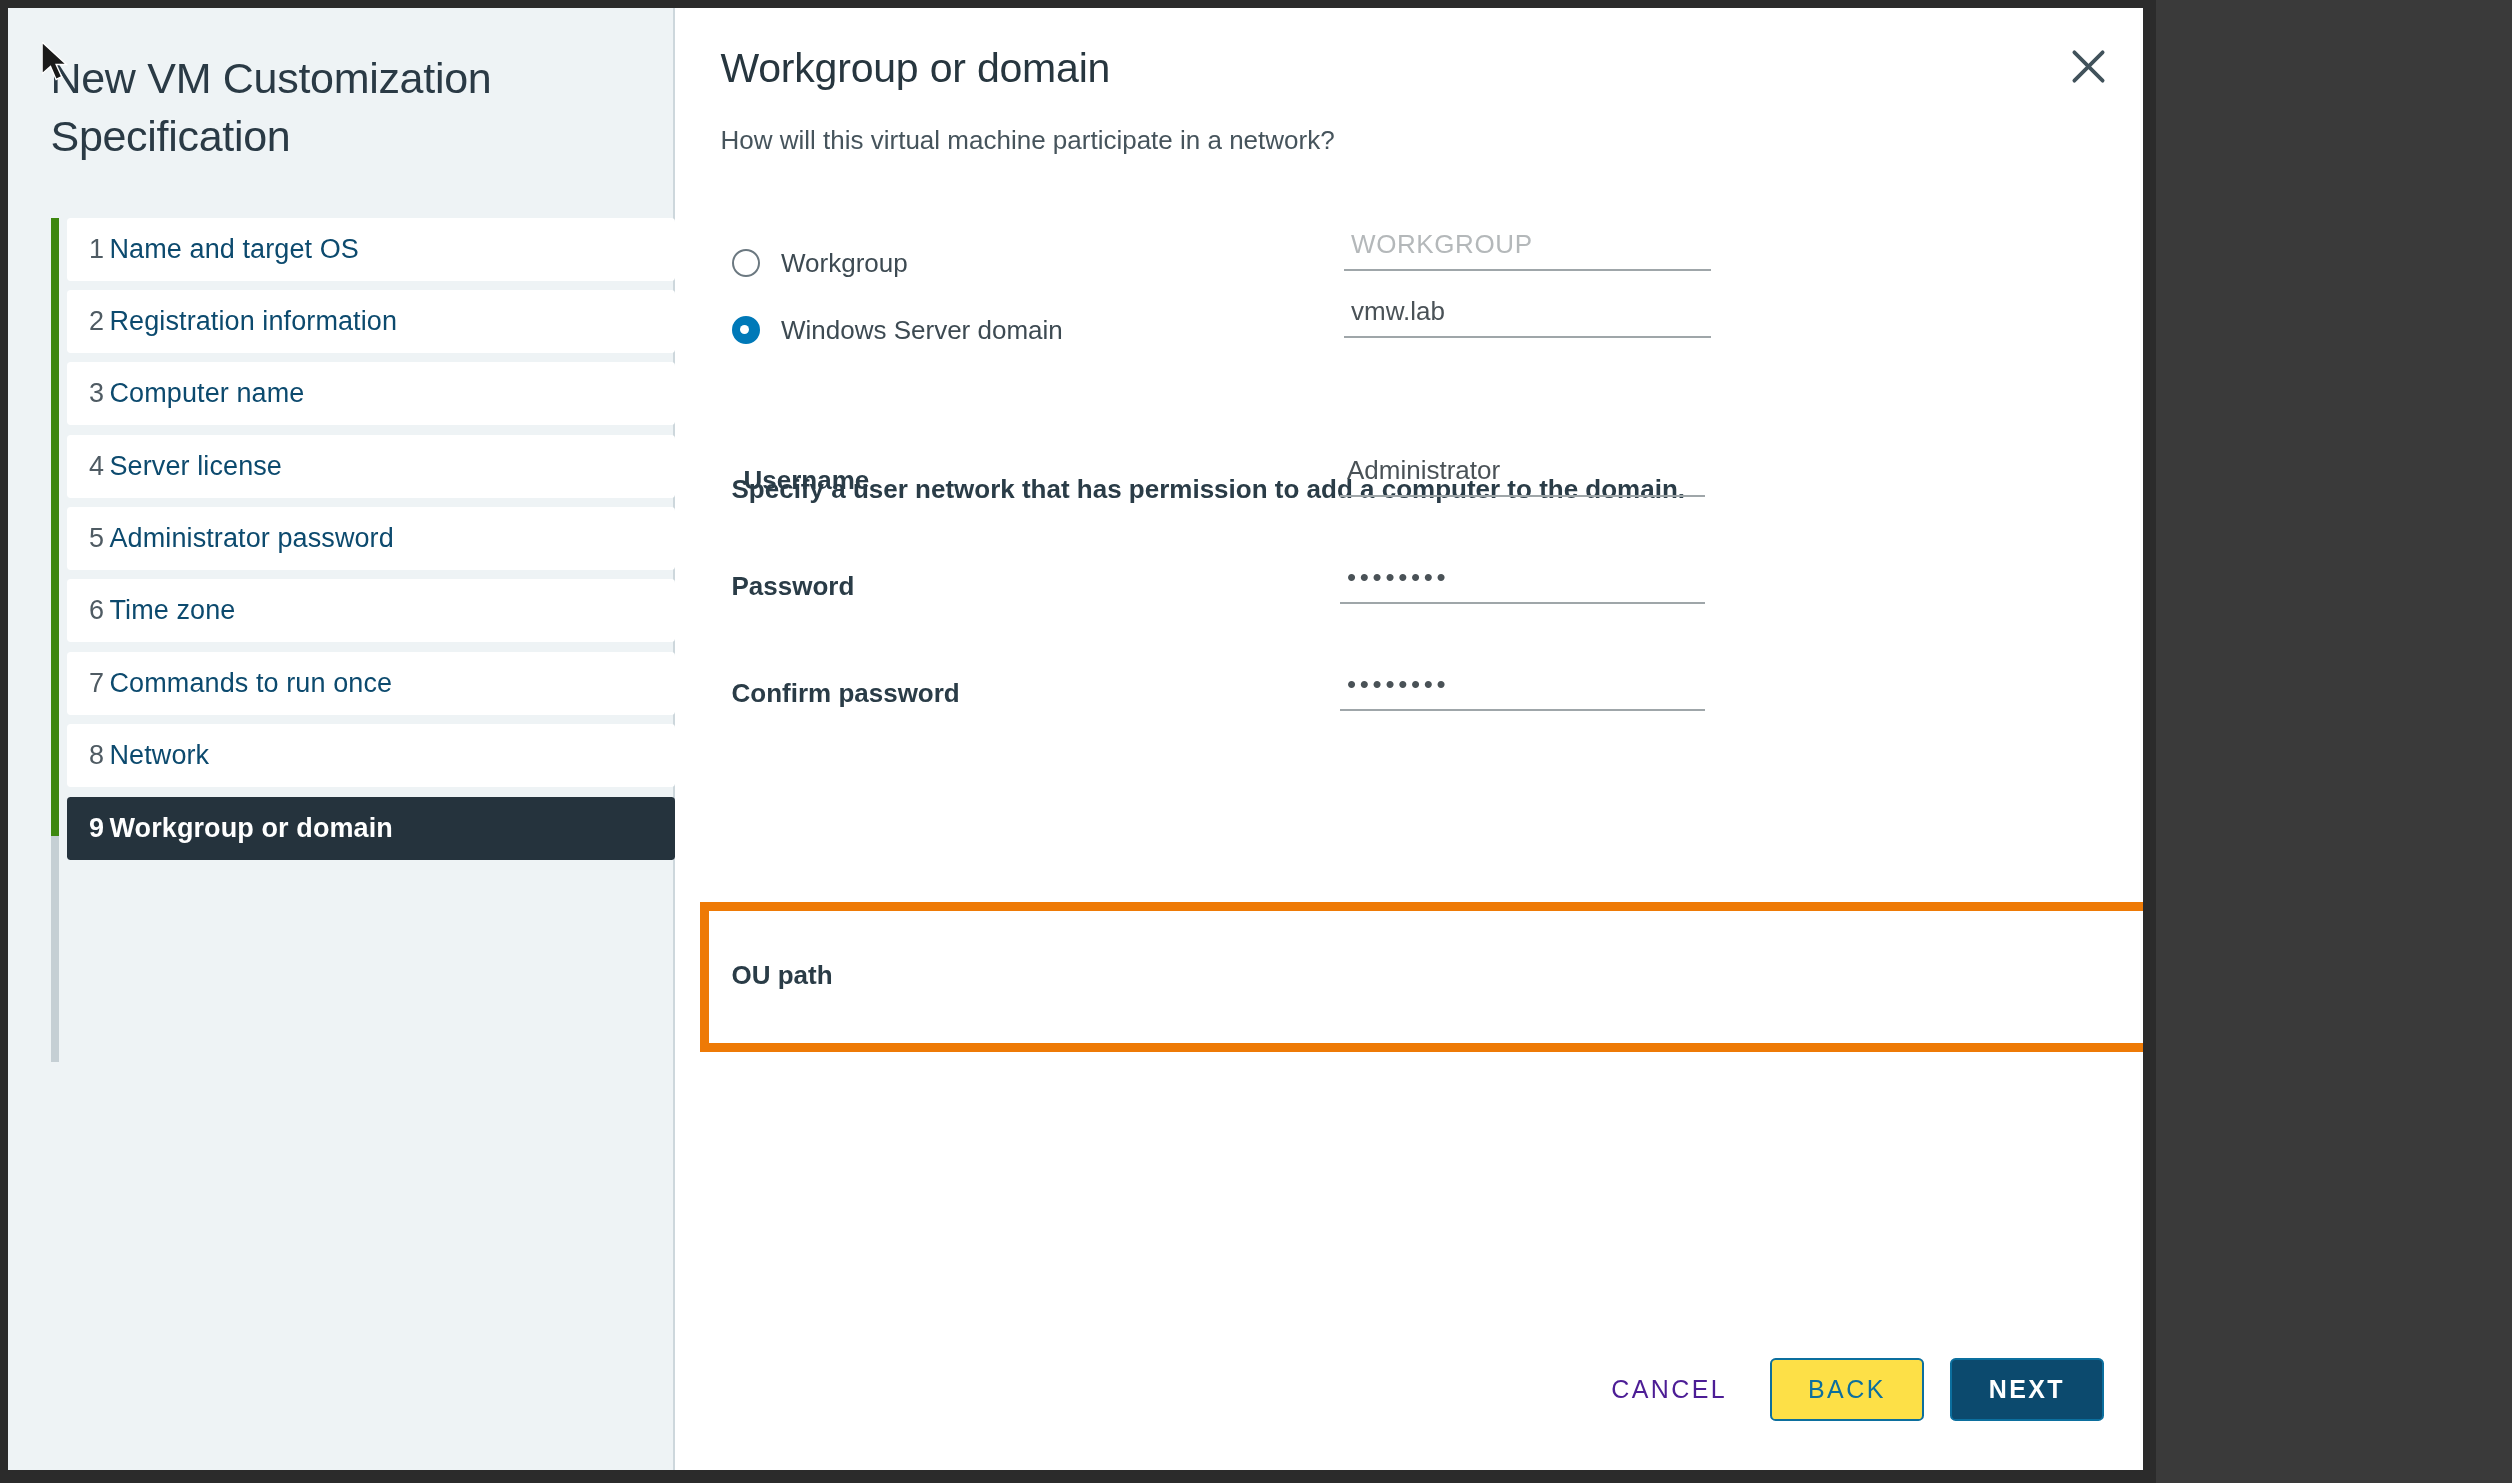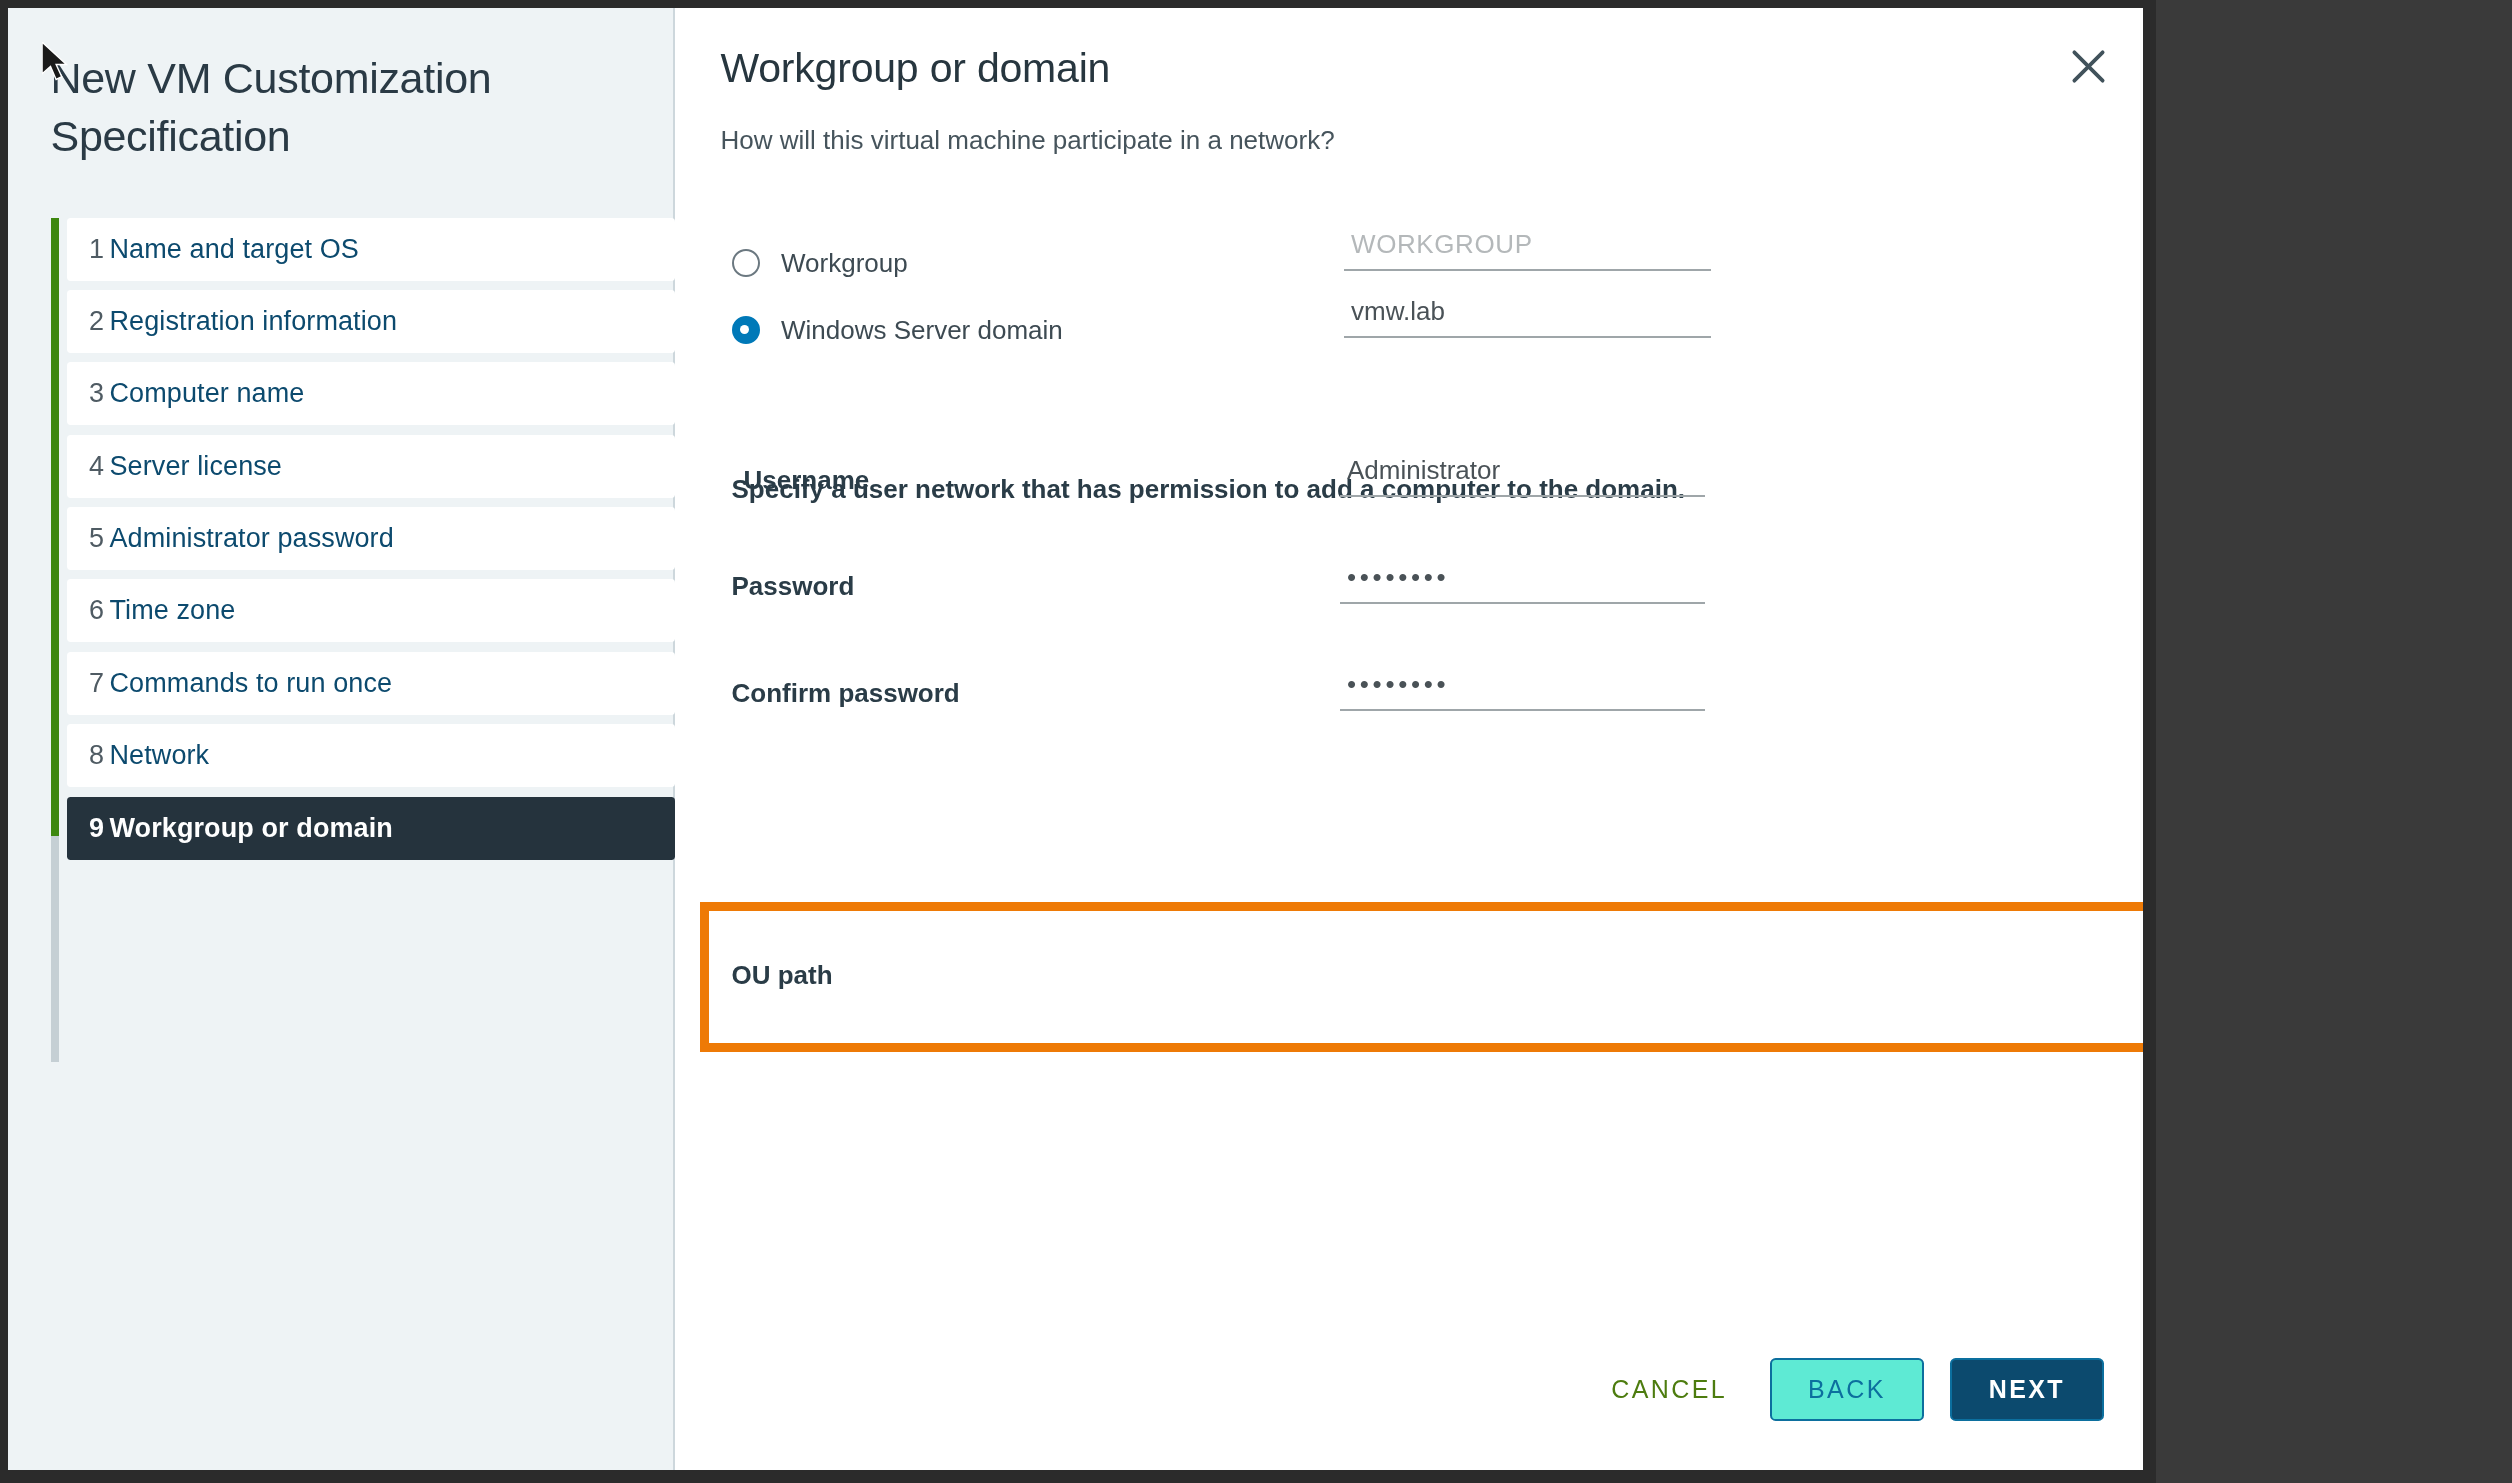--- a/index.html
+++ b/index.html
@@ -262,25 +262,25 @@
   .btn {
     font-family: "Liberation Sans", sans-serif;
     font-size: 25px;
     letter-spacing: 2.4px;
     cursor: pointer;
     box-sizing: border-box;
   }
   #btn-cancel {
     background: transparent;
     border: none;
-    color: #4d7c0f;
+    color: #4c1d95;
     padding: 13px 17px;
   }
   #btn-back {
-    background: #5eead4;
+    background: #fde047;
     border: 2.8px solid #0c6f9e;
     color: #0c6f9e;
     border-radius: 5.6px;
     padding: 15px 36px;
   }
   #btn-next {
     background: #0c4a6e;
     border: 2.8px solid #0c6f9e;
     color: #ffffff;
     border-radius: 5.6px;

